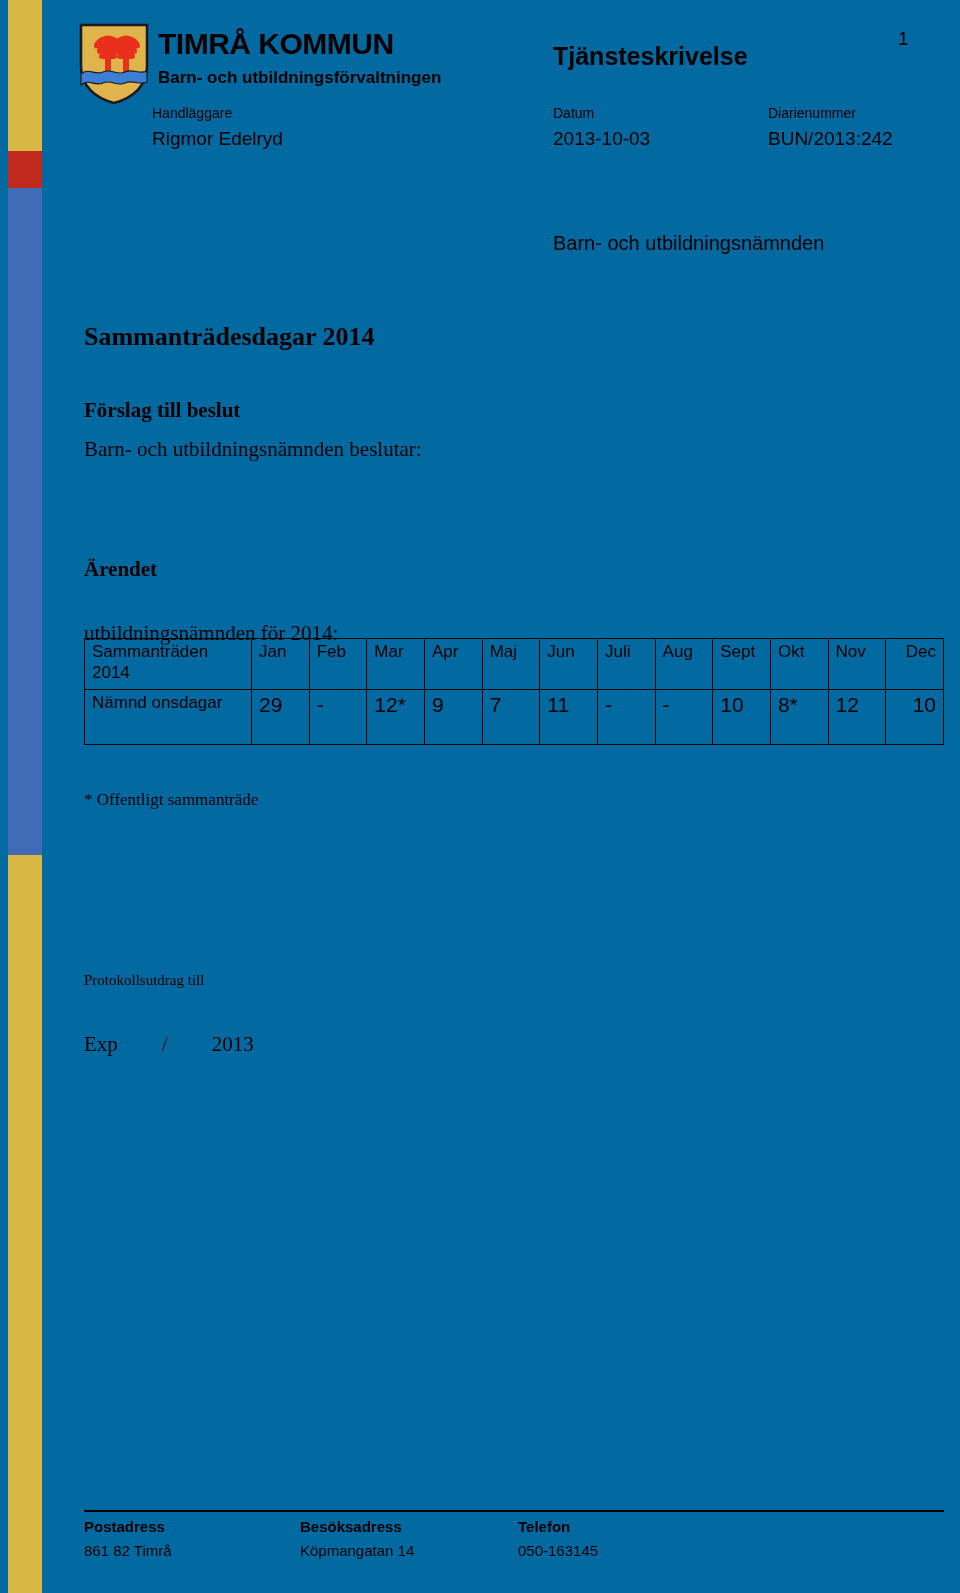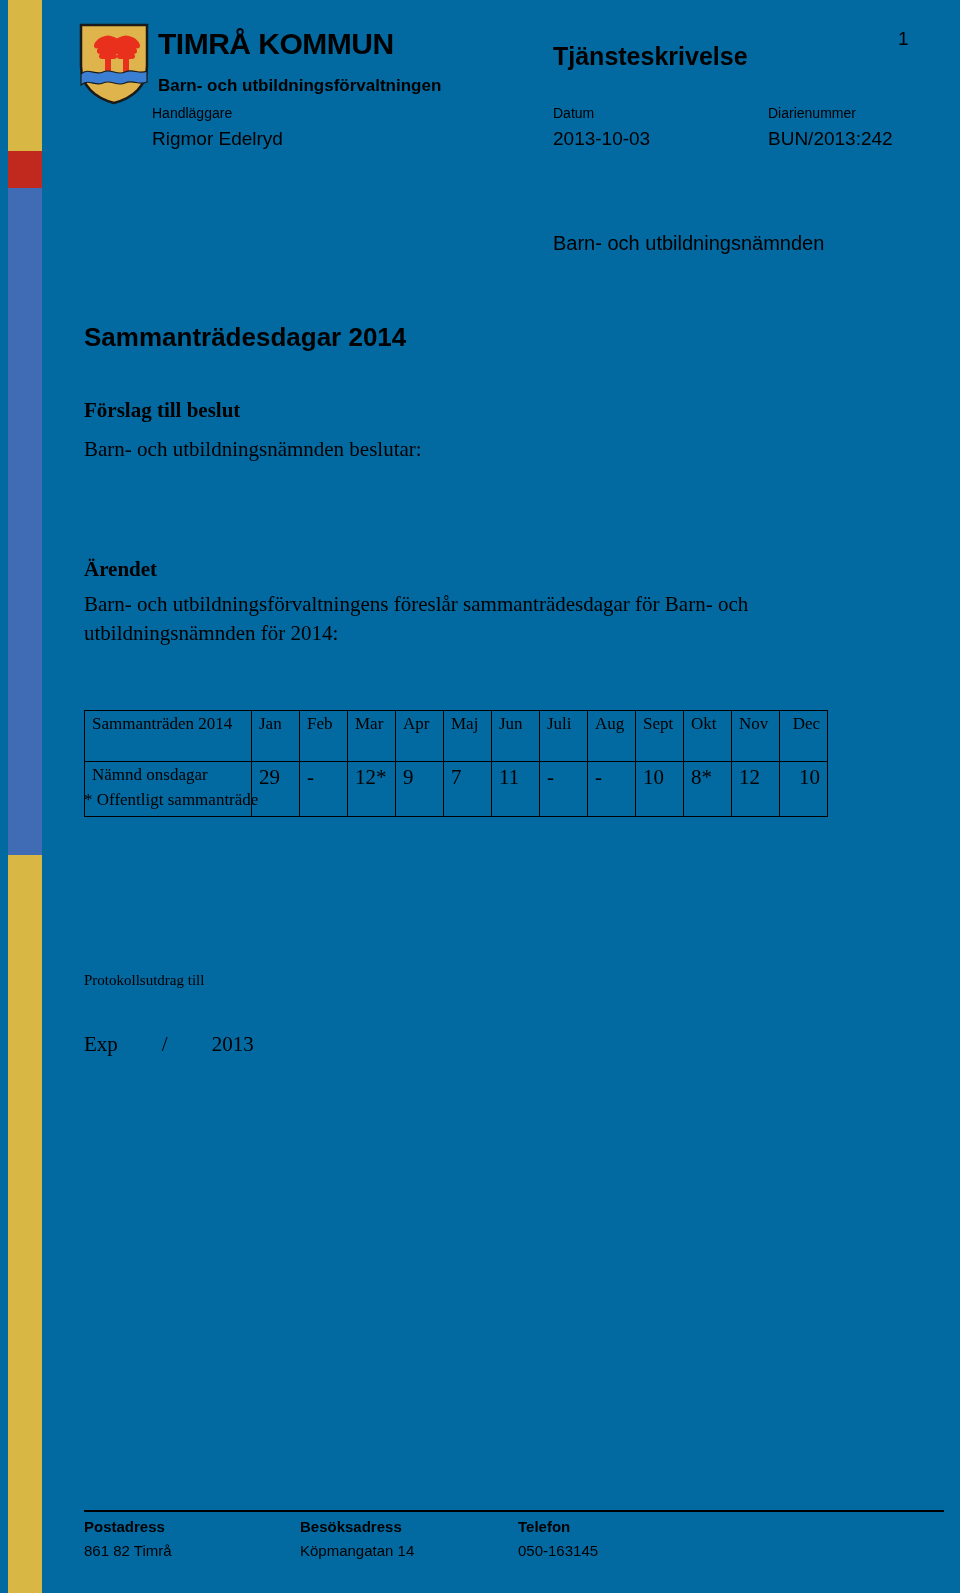--- a/index.html
+++ b/index.html
@@ -50,21 +50,21 @@
     font-size: 30px;
     font-weight: bold;
     letter-spacing: -0.5px;
     line-height: 1.05;
     white-space: nowrap;
   }
   #dept-name {
     font-size: 17px;
     font-weight: bold;
     line-height: 1.2;
-    margin-top: 16px;
+    margin-top: 8px;
     white-space: nowrap;
   }
 
   #doc-type {
     position: absolute;
     left: 553px;
     top: 42px;
     font-family: "Liberation Sans", sans-serif;
     font-size: 25px;
     font-weight: bold;
@@ -106,21 +106,21 @@
     top: 232px;
     font-family: "Liberation Sans", sans-serif;
     font-size: 20px;
     white-space: nowrap;
   }
 
   #doc-title {
     position: absolute;
     left: 84px;
     top: 322px;
-    font-family: Liberation Sans, sans-serif;
+    font-family: Liberation Serif, serif;
     font-size: 26px;
     font-weight: bold;
     white-space: nowrap;
   }
 
   .sec-heading {
     position: absolute;
     left: 84px;
     font-family: "Liberation Serif", serif;
     font-size: 21px;
@@ -139,24 +139,24 @@
   #line-beslutar     { top: 437px; }
   #line-faststalla   { top: 487px; }
   #heading-arendet   { top: 557px; }
   #line-foreslar-1   { top: 592px; }
   #line-foreslar-2   { top: 621px; }
 
   
   #schedule-table {
     position: absolute;
     left: 84px;
-    top: 710px;
-    width: 744px;
+    top: 638px;
+    width: 860px;
     border-collapse: collapse;
-    font-family: Liberation Serif, serif;
+    font-family: Liberation Sans, sans-serif;
     table-layout: fixed;
   }
   #schedule-table td {
     border: 1px solid #000000;
     vertical-align: top;
     padding: 3px 7px 5px 7px;
   }
   #schedule-table td.rowlabel {
     width: 152px;
     font-size: 17px;
@@ -272,21 +272,20 @@
     <div class="meta-value" id="diarie-value">BUN/2013:242</div>
   </div>
 
   <div id="recipient">Barn- och utbildningsnämnden</div>
   <div id="doc-title">Sammanträdesdagar 2014</div>
 
   <div class="sec-heading" id="heading-forslag">Förslag till beslut</div>
   <div class="body-line" id="line-beslutar">Barn- och utbildningsnämnden beslutar:</div>
 
   <div class="sec-heading" id="heading-arendet">Ärendet</div>
-  <div class="body-line" id="line-foreslar-1">Barn- och utbildningsförvaltningens föreslår sammanträdesdagar för Barn- och</div>
   <div class="body-line" id="line-foreslar-2">utbildningsnämnden för 2014:</div>
 
   <table id="schedule-table">
     <tbody>
       <tr class="headrow">
         <td class="rowlabel">Sammanträden 2014</td>
         <td class="monthhead">Jan</td>
         <td class="monthhead">Feb</td>
         <td class="monthhead">Mar</td>
         <td class="monthhead">Apr</td>

